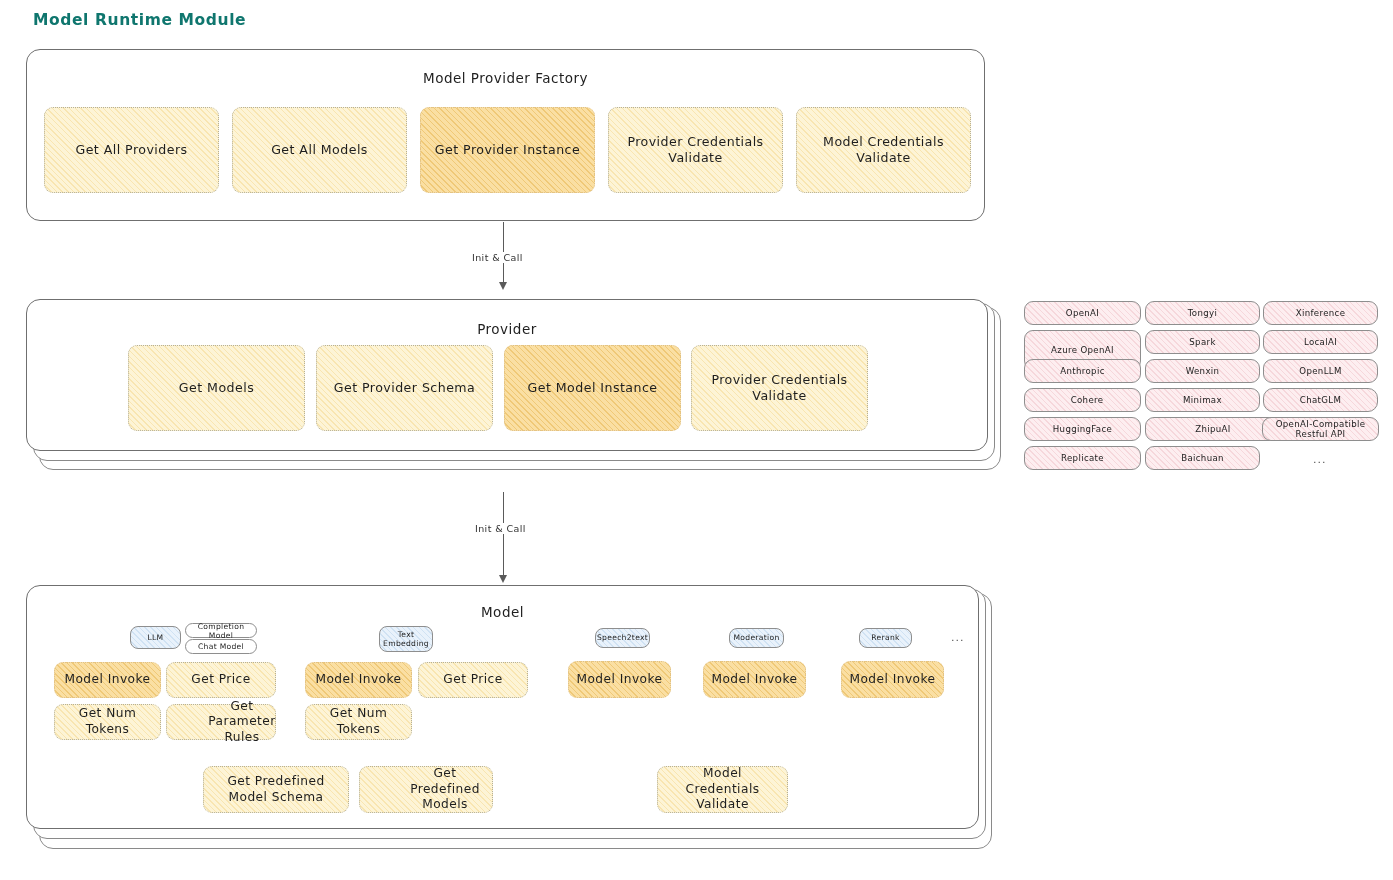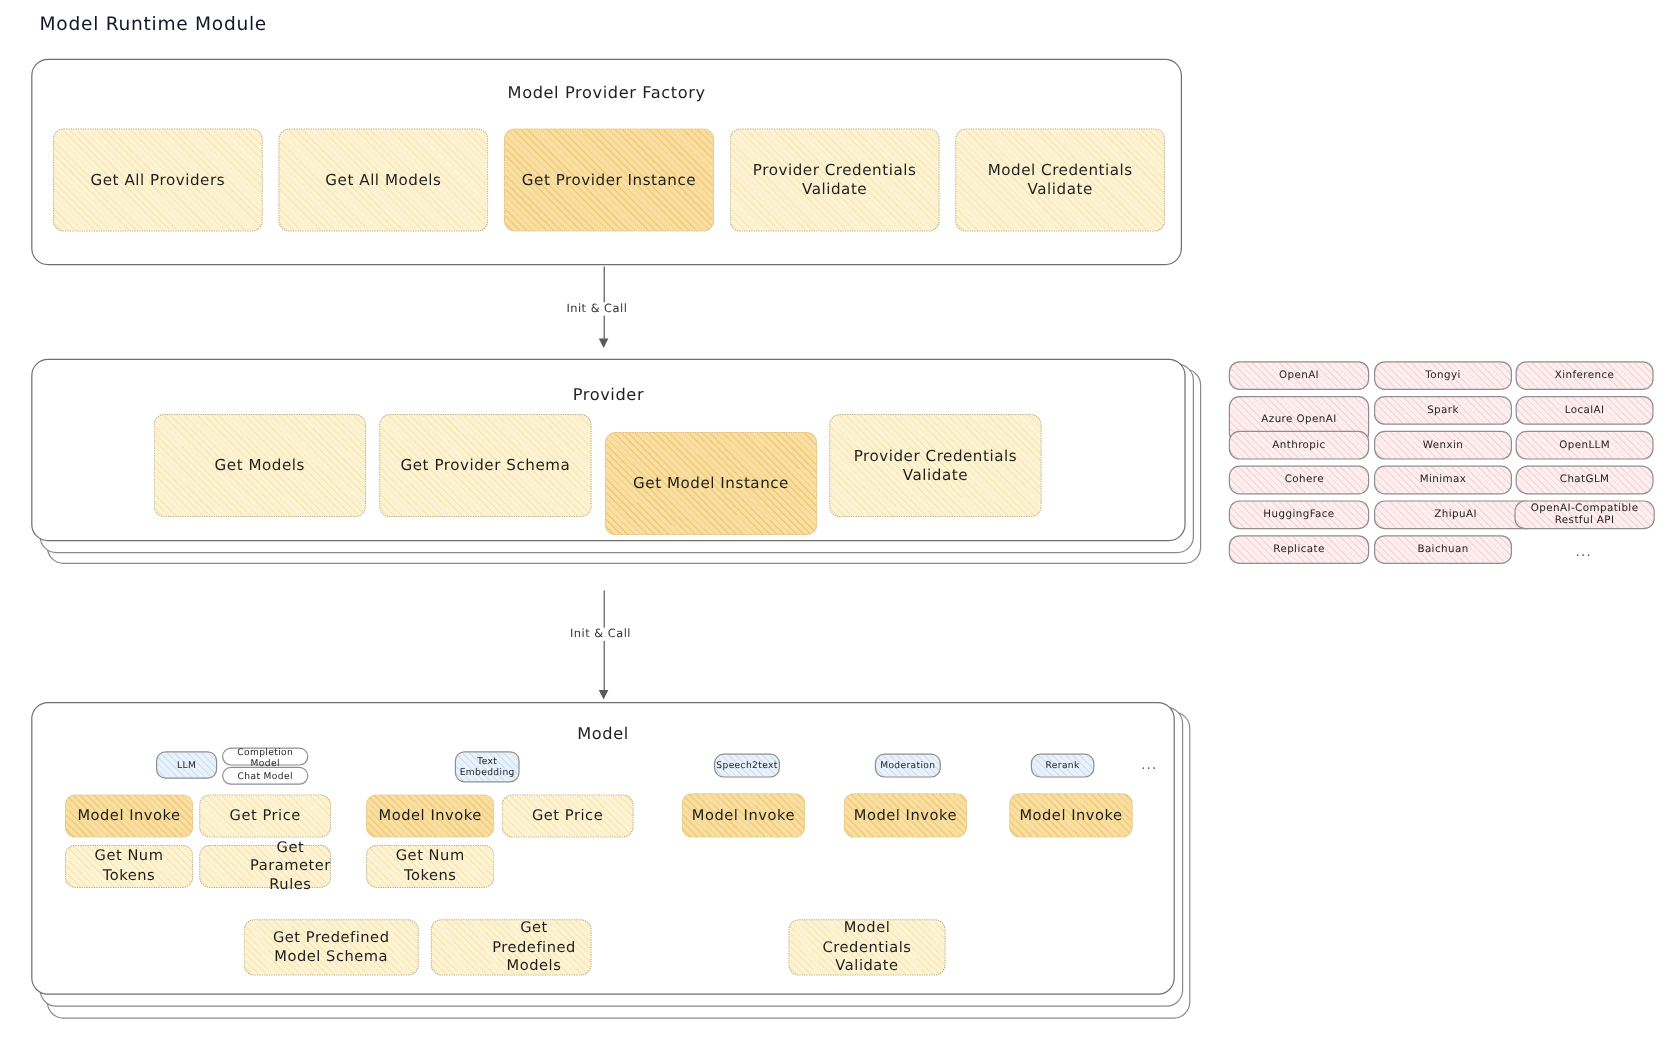--- a/index.html
+++ b/index.html
@@ -13,24 +13,24 @@
     width: 1393px; height: 880px;
     overflow: hidden;
     background: #fff;
   }
 
   
   .doc-title {
     position: absolute;
     left: 33px; top: 11px;
     font-size: 15.5px;
-    color: #0f172a;
+    color: #0f766e;
     letter-spacing: .6px;
     font-family: "DejaVu Sans", sans-serif;
-    font-weight: 400;
+    font-weight: 700;
   }
 
   
   .hand-box {
     position: absolute;
     background: #ffffff;
     border: 1.3px solid #6f6f6f;
     border-radius: 14px;
   }
   .stack-layer {
@@ -197,21 +197,21 @@
   <div class="arrow-head" style="left:498.5px; top:282px;"></div>
   <div class="arrow-label" style="left:468px; top:252px;">Init &amp; Call</div>
 
   <div class="stack-layer" style="left:39px; top:307px; width:962px; height:163px;"></div>
   <div class="stack-layer" style="left:33px; top:303px; width:962px; height:158px;"></div>
   <div class="hand-box" style="left:26px; top:299px; width:962px; height:152px; z-index:1;"></div>
   <div class="sec-title" style="left:26px; top:321px; width:962px; z-index:2;">Provider</div>
 
   <div class="node" style="left:128px; top:345px; width:177px; height:86px; z-index:2;">Get Models</div>
   <div class="node" style="left:316px; top:345px; width:177px; height:86px; z-index:2;">Get Provider Schema</div>
-  <div class="node hl" style="left:504px; top:360px; width:177px; height:86px; z-index:2;">Get Model Instance</div>
+  <div class="node hl" style="left:504px; top:345px; width:177px; height:86px; z-index:2;">Get Model Instance</div>
   <div class="node" style="left:691px; top:345px; width:177px; height:86px; z-index:2;">Provider Credentials Validate</div>
 
   <div class="chip" style="left:1024px; top:301px; width:117px; height:24px;">OpenAI</div>
   <div class="chip" style="left:1024px; top:330px; width:117px; height:40px;">Azure OpenAI</div>
   <div class="chip" style="left:1024px; top:359px; width:117px; height:24px;">Anthropic</div>
   <div class="chip" style="left:1024px; top:388px; width:117px; height:24px;padding-left:12px;">Cohere</div>
   <div class="chip" style="left:1024px; top:417px; width:117px; height:24px;">HuggingFace</div>
   <div class="chip" style="left:1024px; top:446px; width:117px; height:24px;">Replicate</div>
 
   <div class="chip" style="left:1145px; top:301px; width:115px; height:24px;">Tongyi</div>

